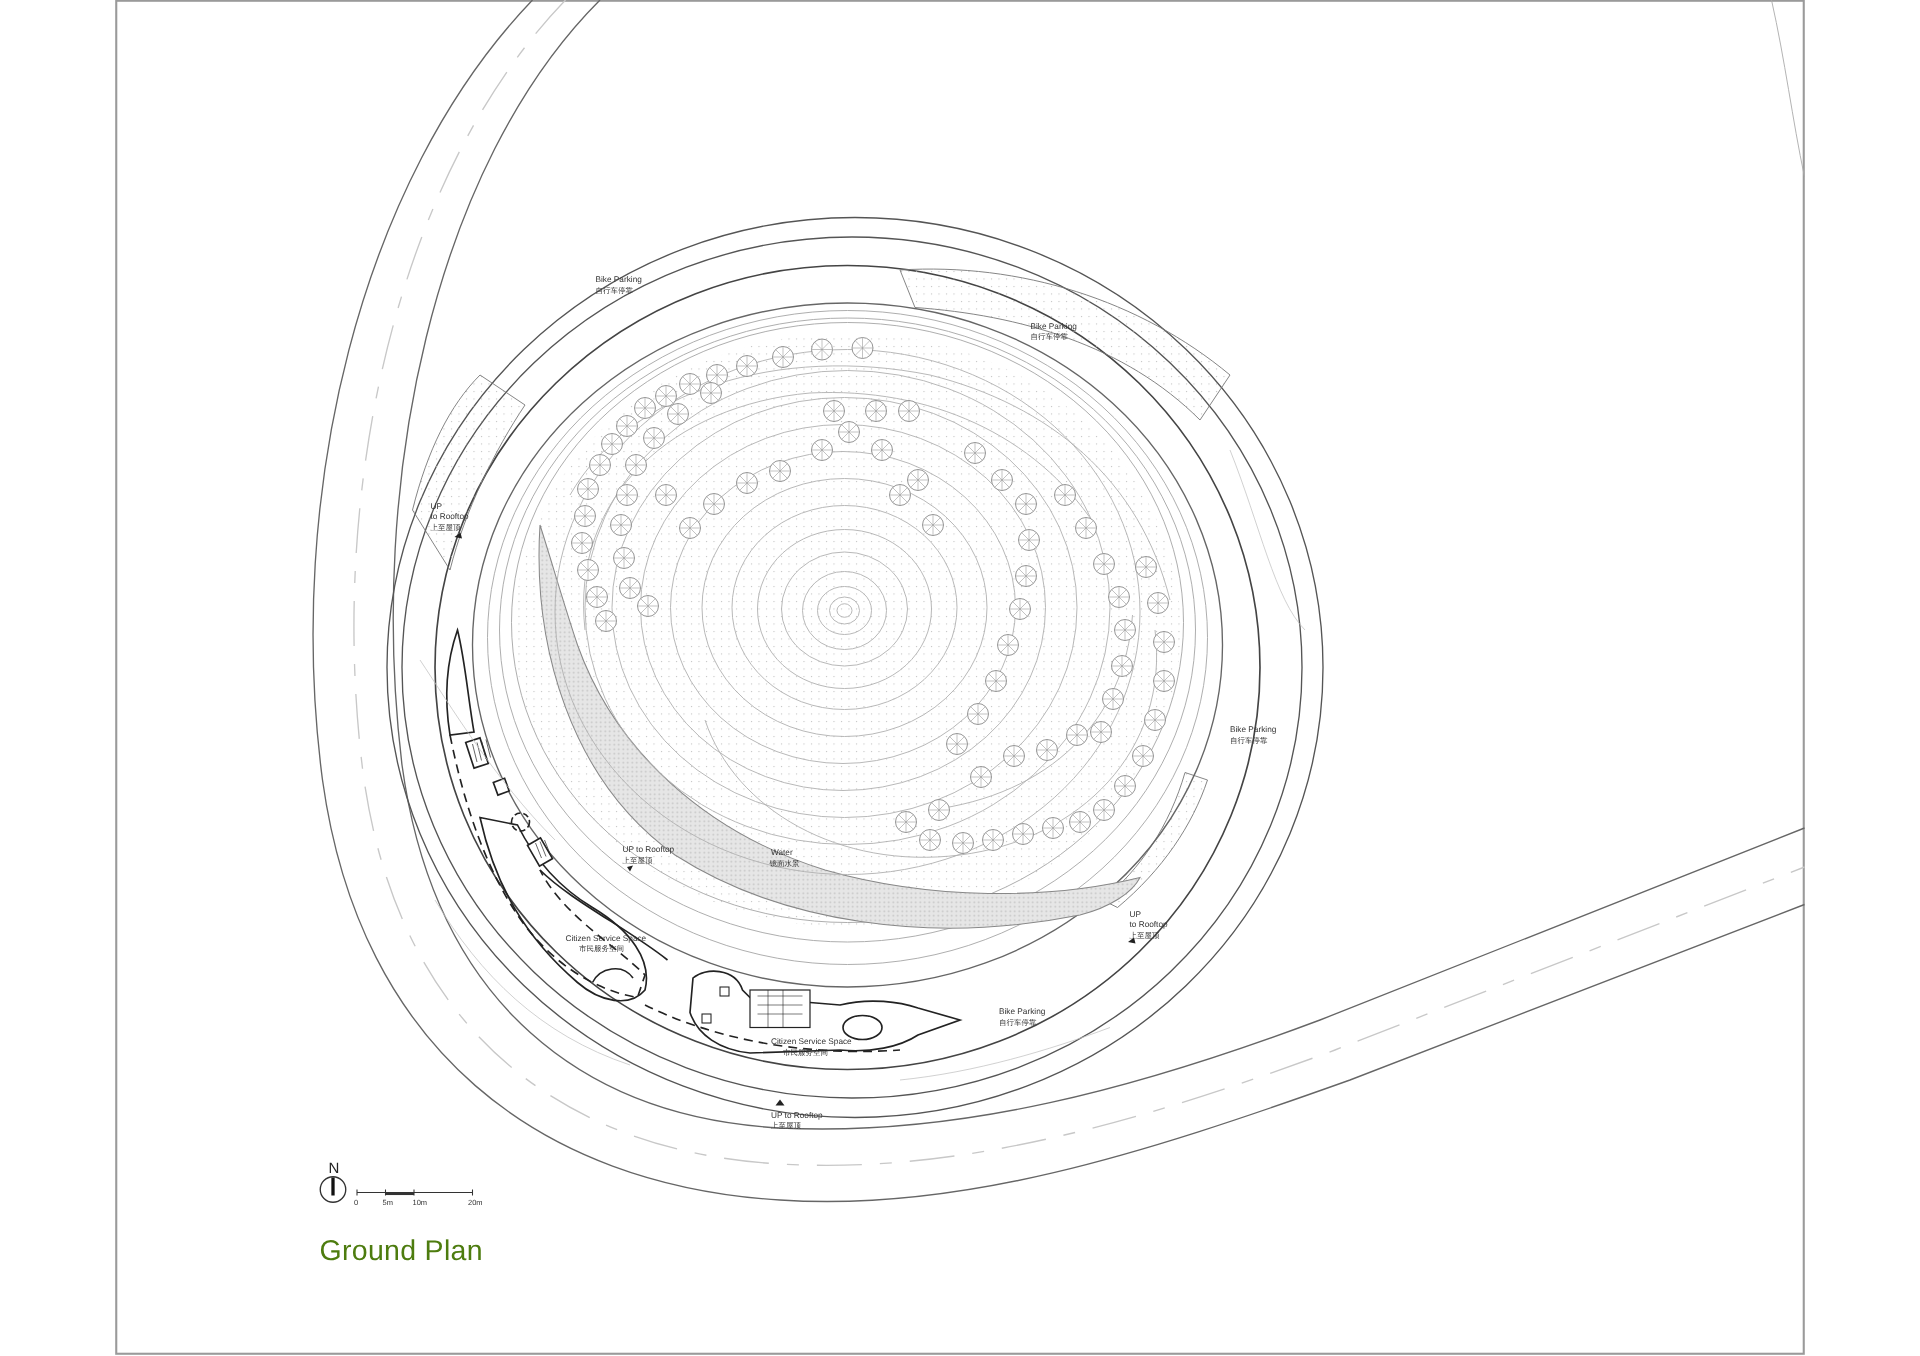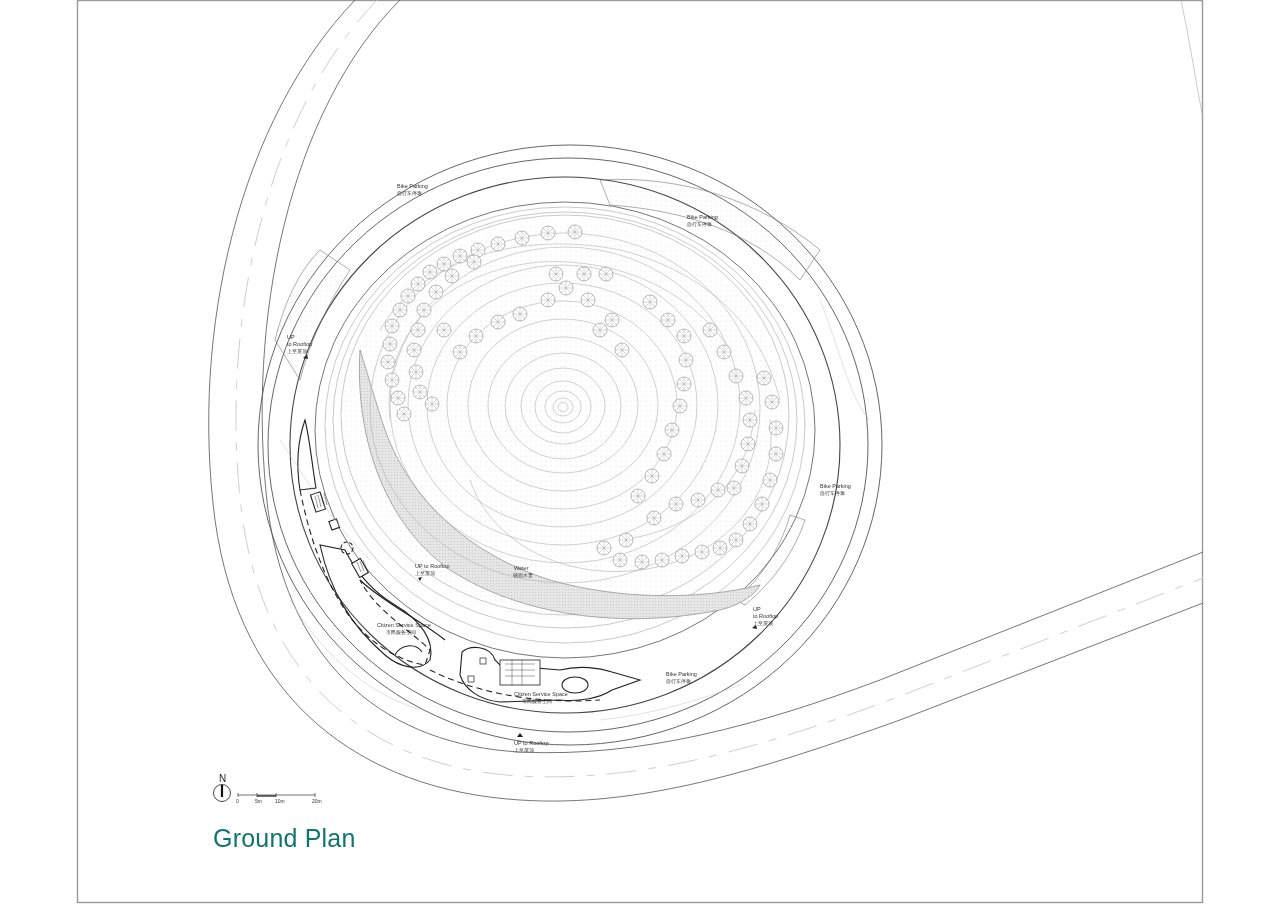--- a/index.html
+++ b/index.html
@@ -1,21 +1,21 @@
 <!DOCTYPE html>
 <html><head>
 <meta charset="utf-8">
 <style>
   html, body { margin: 0; padding: 0; background: #ffffff; }
   body { width: 1280px; height: 904px; position: relative; overflow: hidden; font-family: "Liberation Sans", sans-serif; }
   #sheet { position: absolute; left: 0; top: 0; width: 1280px; height: 904px; }
   svg text { font-family: "Liberation Sans", sans-serif; }
   .lbl { font-size: 5.5px; fill: #333; }
   .lbl-cn { font-size: 5px; fill: #333; }
-  .title { position: absolute; left: 213px; top: 824px; font-size: 25px; color: #0f766e; font-family: "Liberation Sans", sans-serif; letter-spacing: 0.2px; }
+  .title { position: absolute; left: 213px; top: 824px; font-size: 19px; color: #4d7c0f; font-family: "Liberation Sans", sans-serif; letter-spacing: 0.2px; }
 </style>
 </head>
 <body>
 
 <svg id="sheet" width="1280" height="904" viewBox="0 0 1280 904" xmlns="http://www.w3.org/2000/svg">
   <defs>
     <pattern id="dots" width="5" height="5" patternUnits="userSpaceOnUse">
       <circle cx="1" cy="1" r="0.45" fill="#b8b8b8"></circle>
     </pattern>
     <pattern id="hatch" width="3" height="3" patternUnits="userSpaceOnUse">

